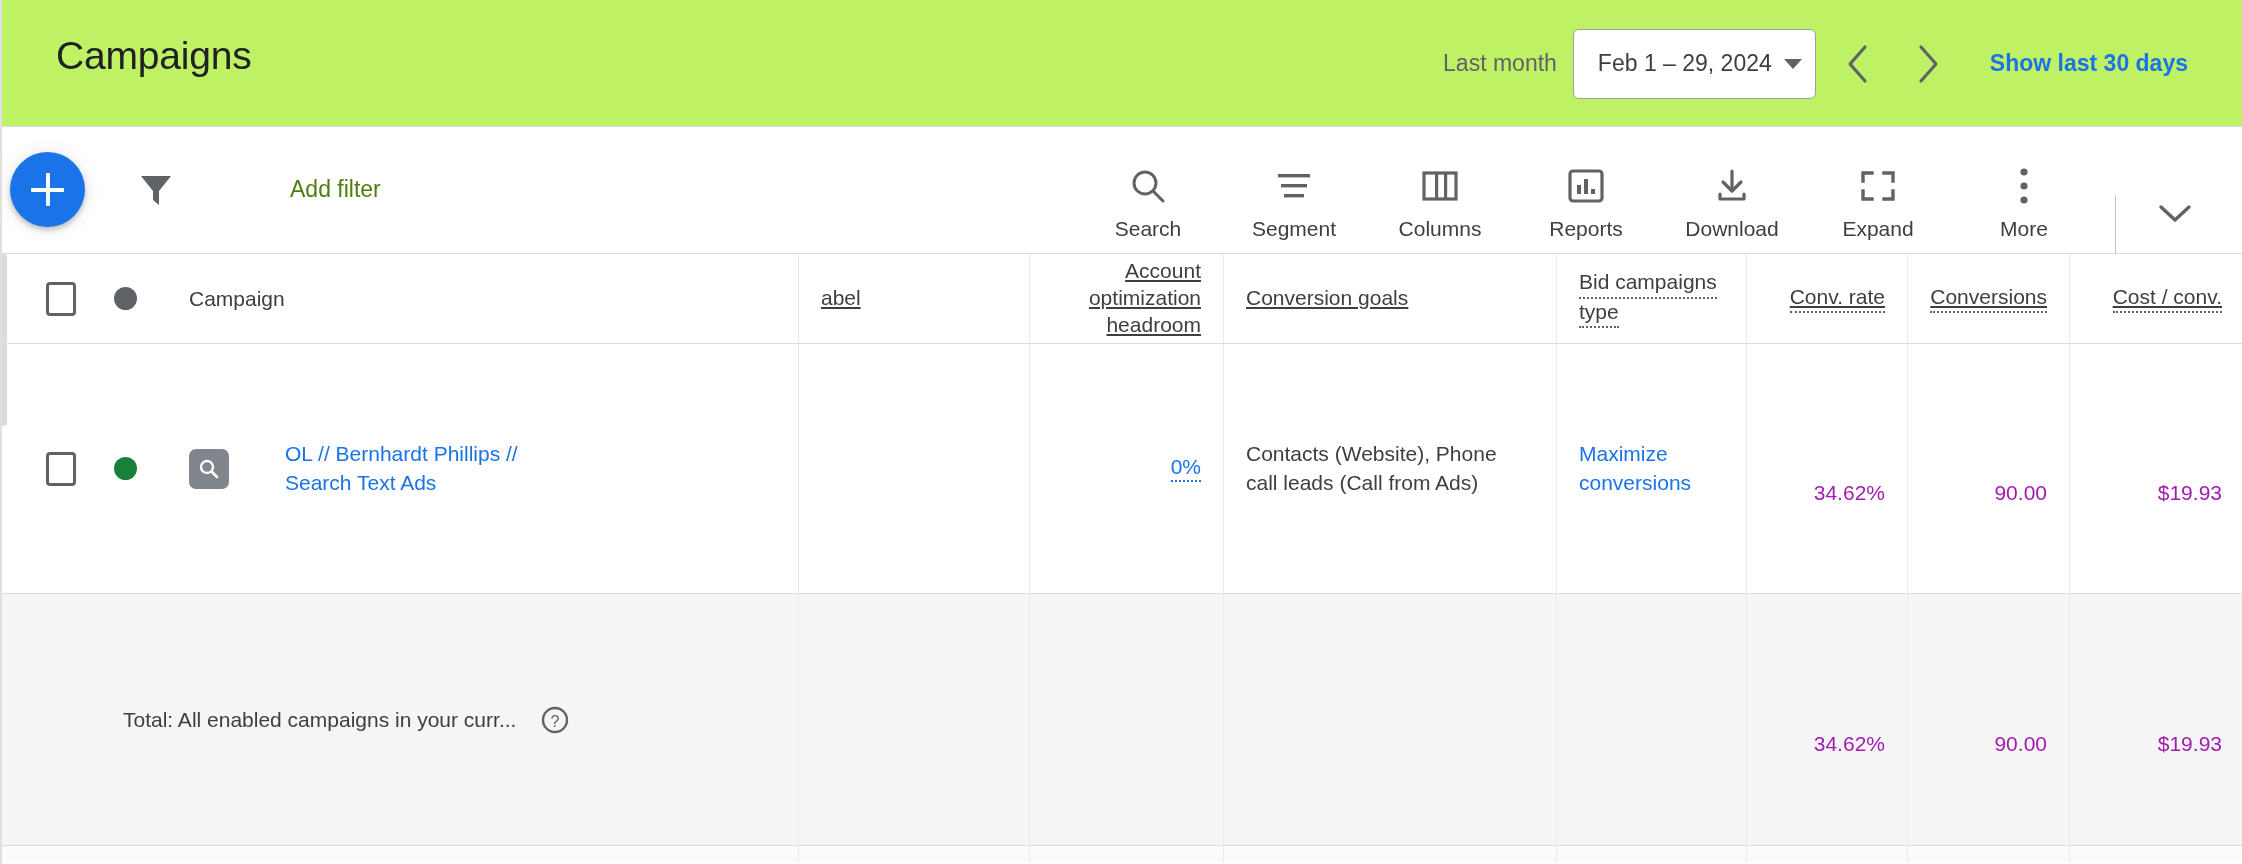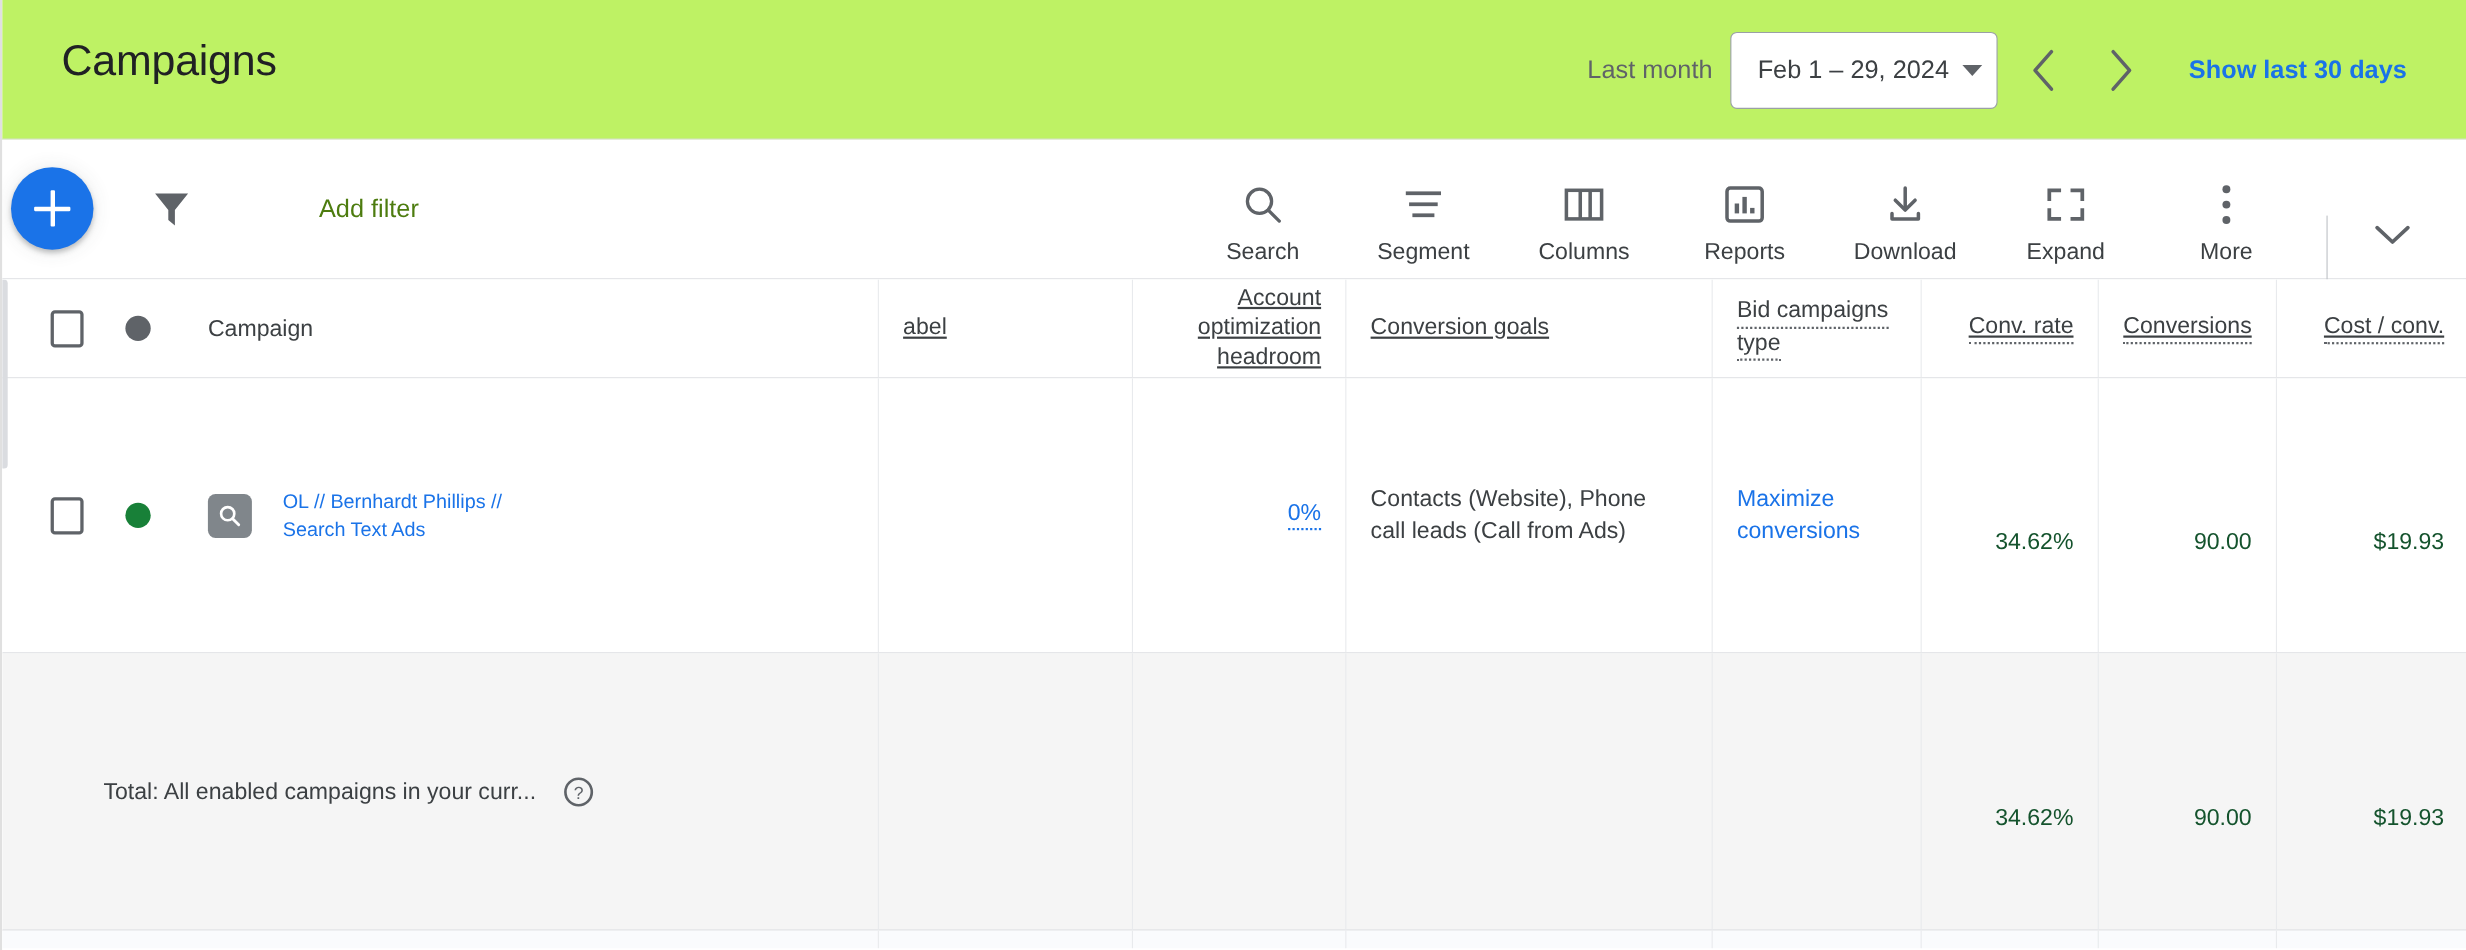--- a/index.html
+++ b/index.html
@@ -295,56 +295,58 @@
     height: 40px;
     border-radius: 7px;
     background: #80868b;
     display: flex;
     align-items: center;
     justify-content: center;
     flex: none;
     margin-right: 28px;
   }
   .camp-link {
-    font-size: 18px;
+    font-size: 21px;
     color: #1a73e8;
     line-height: 1.36;
     cursor: pointer;
     max-width: 280px;
+    margin-left: 28px;
   }
   .cell-text {
     font-size: 21px;
     color: #3c4043;
     line-height: 1.36;
   }
   .cell-link {
     font-size: 21px;
     color: #1a73e8;
     line-height: 1.36;
     cursor: pointer;
   }
   .num {
     font-size: 21px;
-    color: #14532d;
+    color: #a21caf;
     white-space: nowrap;
     margin-top: 48px;
   }
   .headroom-link {
     font-size: 21px;
     color: #1a73e8;
     border-bottom: 2px dotted #1a73e8;
     padding-bottom: 1px;
     cursor: pointer;
   }
 
   .total-label-wrap {
     display: flex;
     align-items: center;
     width: 100%;
     padding-left: 92px;
+    margin-left: 29px;
   }
   .total-label {
     font-size: 21px;
     color: #3c4043;
     white-space: nowrap;
   }
   .help-icon {
     margin-left: 24px;
     cursor: pointer;
     flex: none;

